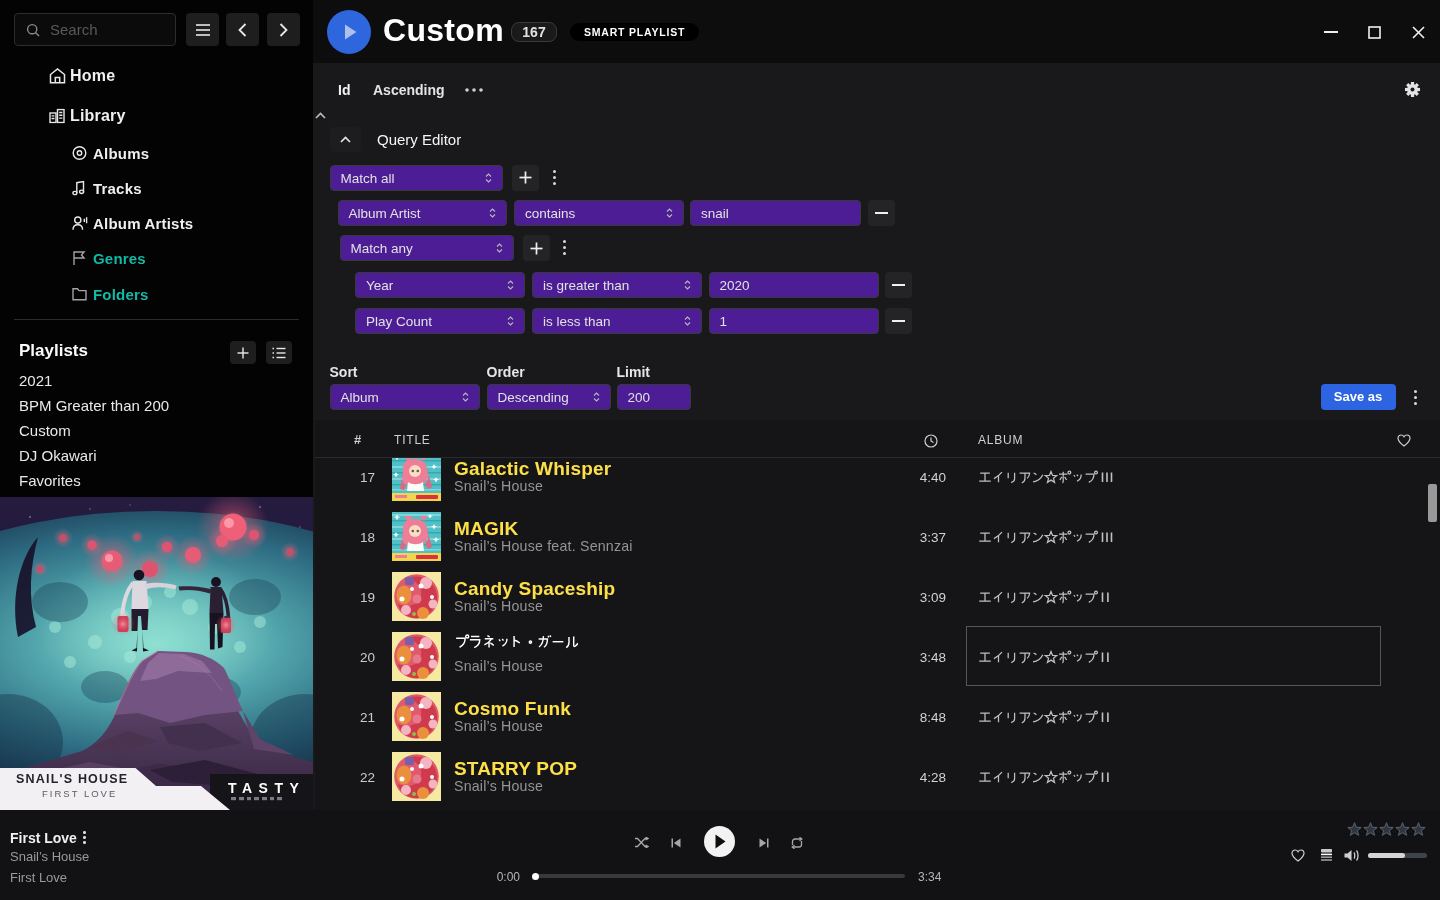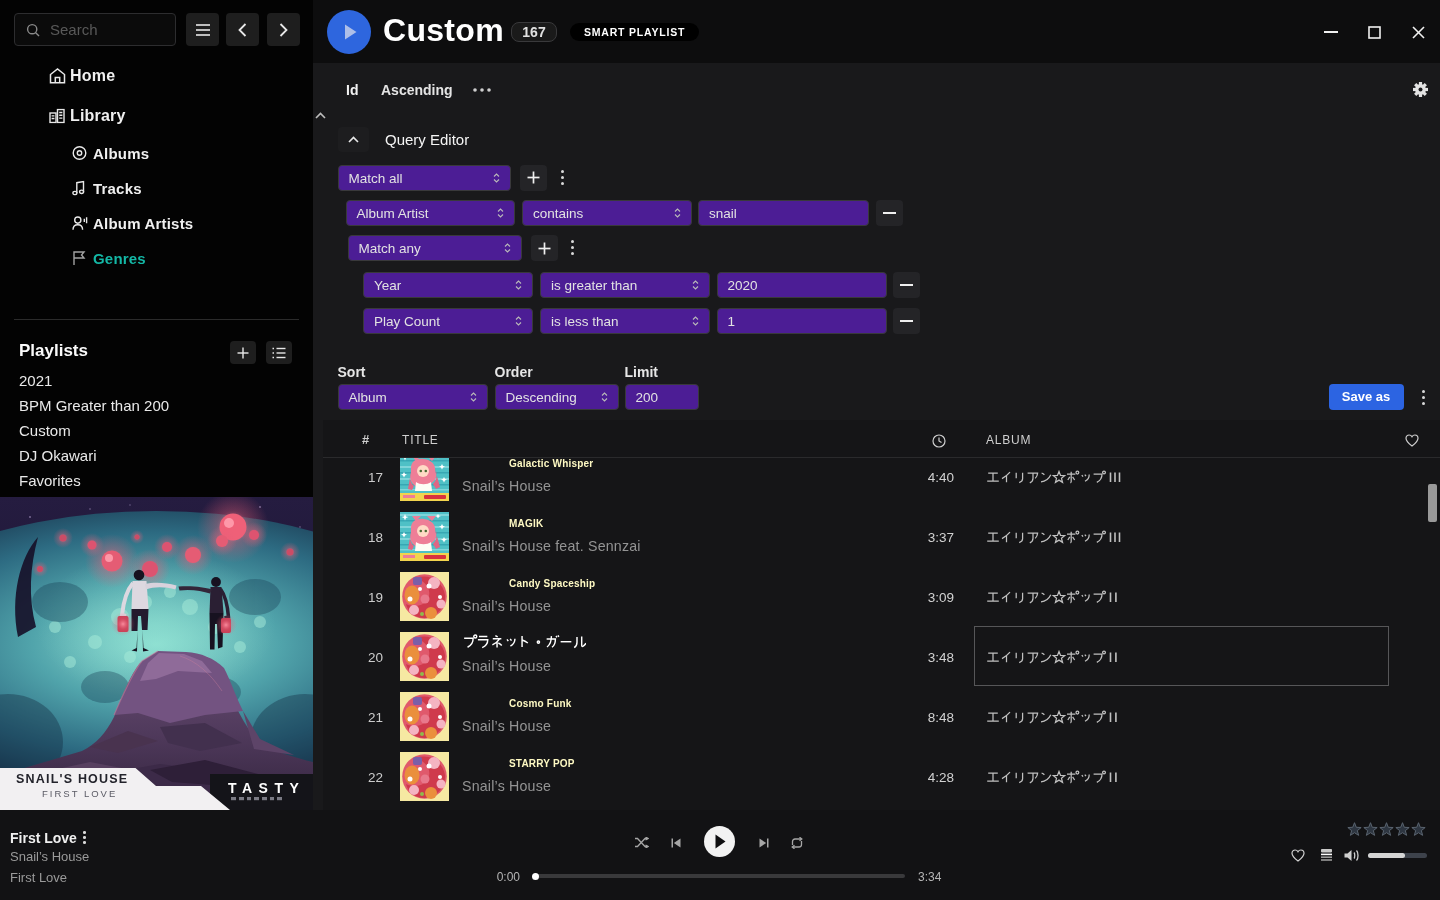--- a/index.html
+++ b/index.html
@@ -17,36 +17,36 @@
 .nav { left:0; width:313px; height:30px;margin-left:32px; }
 .nav .ic { position:absolute; left:17px; top:50%; transform:translateY(-50%); }
 .nav .tx { position:absolute; left:38px; top:50%; transform:translateY(-50%);
   font-size:16px; font-weight:600; color:#f0f0f0; letter-spacing:.2px;}
 .sub .ic { left:40px; }
 .sub .tx { left:61px; font-size:15px; }
 .dim .tx { color:#14b8a6;text-align:right; }
 .plitem { left:19px; font-size:15px; color:#e9e9e9; }
 
 #mhead { left:313px; top:0; width:1127px; height:63px; background:#0d0d0e; }
-#content { left:323px; top:63px; width:986px; height:747px; background:#19191b; }
+#content { left:315px; top:63px; width:986px; height:747px; background:#19191b; }
 .sel { position:absolute; background:#4c1d95; border:1px solid #39393b; border-radius:4px;
   height:26px; color:#e2e2e2; font-size:13.5px; }
 .sel .t { position:absolute; left:10px; top:50%; transform:translateY(-50%); white-space:nowrap;}
 .sel svg { position:absolute; right:10px; top:50%; transform:translateY(-50%); }
 .qbtn { position:absolute; background:#242427; border-radius:4px; width:27px; height:26px;
   display:flex; align-items:center; justify-content:center; }
 .kebab { position:absolute; width:3px; }
 .kebab i { display:block; width:3px; height:3px; border-radius:50%; background:#d9d9d9; margin-bottom:3px;}
 .lbl { position:absolute; font-size:14px; font-weight:600; color:#e6e6e6; }
 
 .th { position:absolute; font-size:12px; font-weight:400; color:#cfcfcf; letter-spacing:.8px;}
 .row { position:absolute; left:0; width:1127px; height:60px; }
 .row .num { position:absolute; left:0; width:60px; text-align:right; font-size:13.5px; color:#cccccc; top:23px;}
 .row .thumb { position:absolute; left:77px; top:5px; width:49px; height:49px; }
-.row .ti { position:absolute; left:139px; top:11px; font-size:10px; font-weight:600; color:#fef9c3; letter-spacing:.2px;margin-left:47px;}
+.row .ti { position:absolute; left:139px; top:11px; font-size:19px; font-weight:600; color:#fde047; letter-spacing:.2px;}
 .row .ar { position:absolute; left:139px; top:31px; font-size:14.2px; color:#949494; letter-spacing:.2px;}
 .row .du { position:absolute; left:571px; width:60px; text-align:right; top:23px; font-size:13.5px; color:#d2d2d2;}
 .row .al { position:absolute; left:663px; top:23px; }
 
 #footer { left:0; top:810px; width:1440px; height:90px; background:#121214; }
 .ftx { position:absolute; color:#9a9a9a; font-size:13px; }
 </style>
 </head>
 <body>
 <svg width="0" height="0" style="position:absolute">
@@ -533,20 +533,26 @@
           <path d="M14.6 1.8 V7.8"></path>
         </svg>
       <span class="tx">Album Artists</span>
     </div>
     <div class="abs nav sub dim" style="top:243px">
       <svg class="ic" width="14" height="15" viewBox="0 0 14 15" fill="none" stroke="#a3a3a3" stroke-width="1.4">
           <path d="M2 14.5 V1.5 H12 L9.5 4.5 L12 7.5 H2"></path>
         </svg>
       <span class="tx">Genres</span>
     </div>
+    <div class="abs nav sub dim" style="top:279px">
+      <svg class="ic" width="15" height="14" viewBox="0 0 15 14" fill="none" stroke="#a3a3a3" stroke-width="1.4">
+          <path d="M1 12.8 V1.8 H5.5 L7 3.6 H14 V12.8 Z"></path>
+        </svg>
+      <span class="tx">Folders</span>
+    </div>
     <div class="abs" style="left:14px;top:319px;width:285px;height:1px;background:#2b2b2b"></div>
     <div class="abs" style="left:19px;top:341px;font-size:17px;font-weight:700;color:#fafafa">Playlists</div>
     <div class="abs sbtn" style="left:230px;top:341px;width:26px;height:23px">
       <svg width="12" height="12" viewBox="0 0 12 12" stroke="#e8e8e8" stroke-width="1.4">
           <line x1="6" y1="0.5" x2="6" y2="11.5"></line>
           <line x1="0.5" y1="6" x2="11.5" y2="6"></line>
         </svg>
     </div>
     <div class="abs sbtn" style="left:266px;top:341px;width:26px;height:23px">
       <svg width="14" height="12" viewBox="0 0 14 12" stroke="#e8e8e8" stroke-width="1.4">

